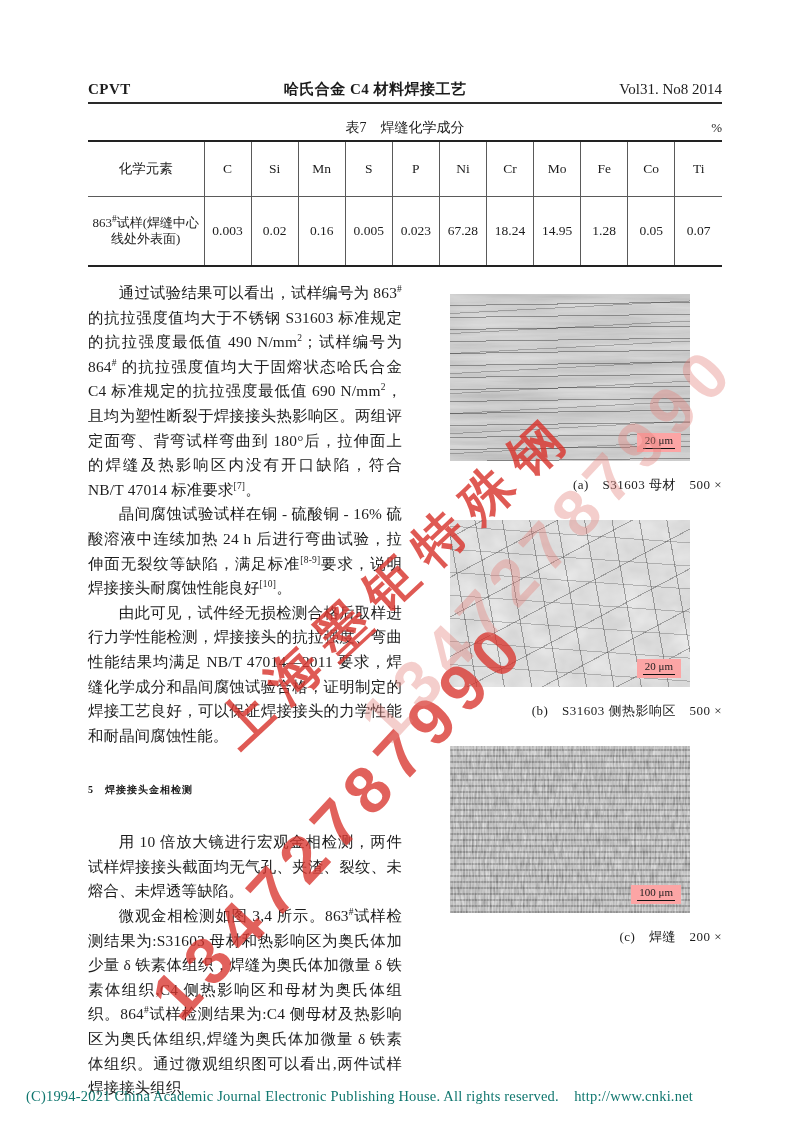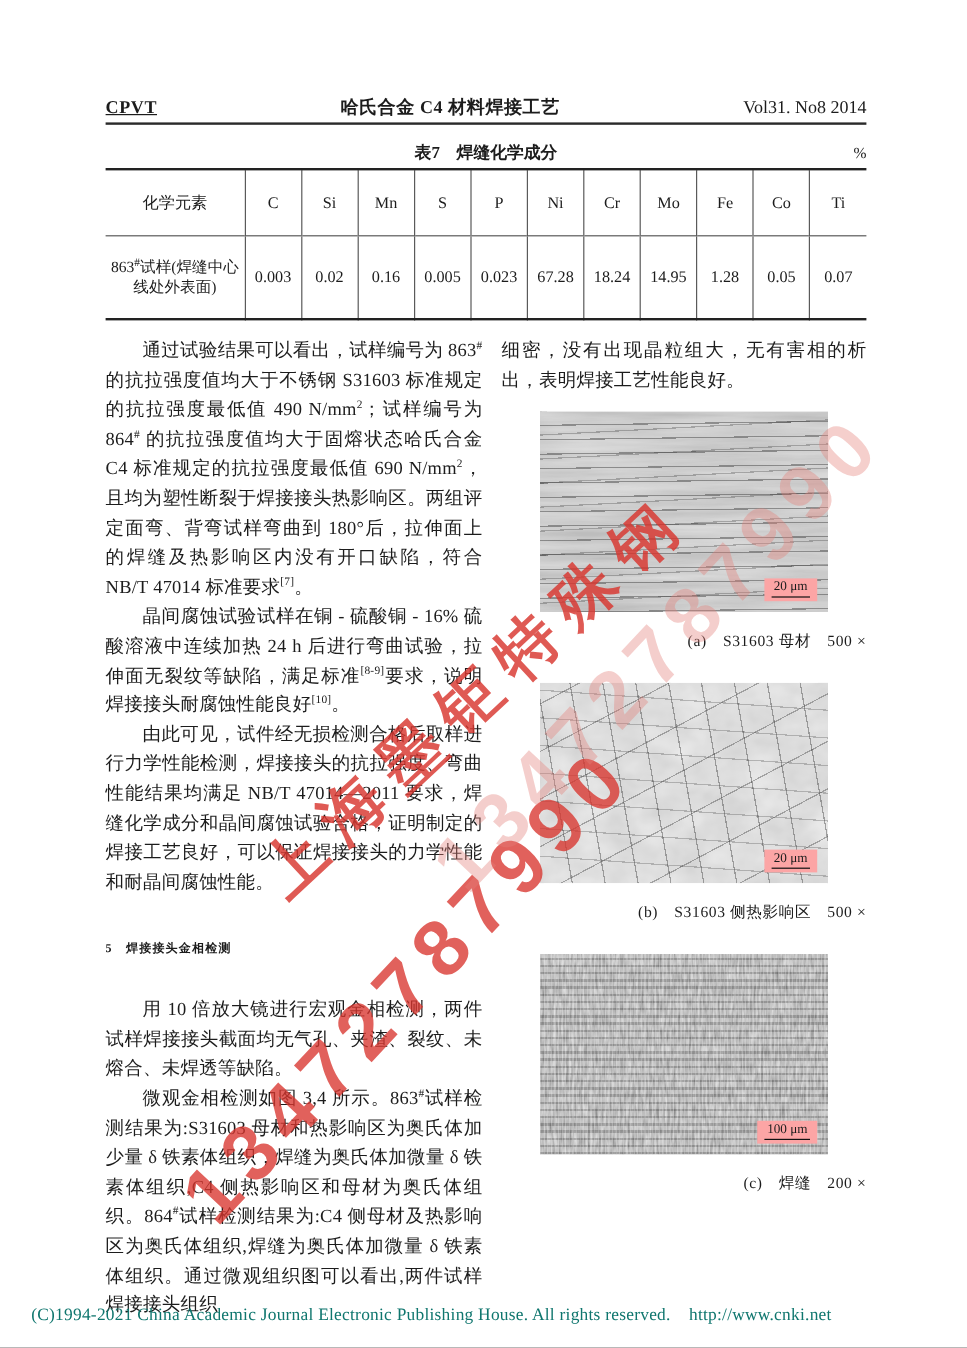--- a/index.html
+++ b/index.html
@@ -6,26 +6,26 @@
   html,body { background:#888; }
   .page {
     position:relative; width:806px; height:1123px; margin:0 auto;
     background:#ffffff; overflow:hidden;
     font-family:"Liberation Serif", serif; color:#1c1c1c;
   }
   
   .hdr { position:absolute; top:80px; left:88px; width:634px;
          display:flex; justify-content:space-between; align-items:baseline;
          font-size:15px; }
-  .hdr .l { font-weight:bold; letter-spacing:.5px;text-decoration:underline; }
+  .hdr .l { font-weight:bold; letter-spacing:.5px; }
   .hdr .c { letter-spacing:.5px;font-weight:bold; }
   .hdr-rule { position:absolute; top:102px; left:88px; width:634px; height:2px; background:#2a2a2a; }
   
   .tbl-caption { position:absolute; top:119px; left:88px; width:634px;
-                 display:flex; justify-content:center; font-size:14px; font-weight:bold; }
+                 display:flex; justify-content:center; font-size:14px; font-weight:normal; }
   .tbl-unit { position:absolute; top:120px; right:84px; font-size:13px; font-weight:normal; }
   table.chem { position:absolute; top:140px; left:88px; width:634px;
                border-collapse:collapse; table-layout:fixed;
                border-top:2px solid #222; border-bottom:2px solid #222;
                font-size:13.5px; text-align:center; }
   table.chem th, table.chem td { border-left:1px solid #5a5a5a; padding:18px 2px; vertical-align:middle; font-weight:normal; }
   table.chem th:first-child, table.chem td:first-child { border-left:none; }
   table.chem thead tr { height:36px; border-bottom:1px solid #5a5a5a; }
   table.chem tbody tr.r1 { height:50px; }
   table.chem tbody tr.r2 { height:33px; }
@@ -143,21 +143,20 @@
       <p class="body-p">通过试验结果可以看出，试样编号为 863<sup>#</sup> 的抗拉强度值均大于不锈钢 S31603 标准规定的抗拉强度最低值 490 N/mm<sup>2</sup>；试样编号为 864<sup>#</sup> 的抗拉强度值均大于固熔状态哈氏合金 C4 标准规定的抗拉强度最低值 690 N/mm<sup>2</sup>，且均为塑性断裂于焊接接头热影响区。两组评定面弯、背弯试样弯曲到 180°后，拉伸面上的焊缝及热影响区内没有开口缺陷，符合 NB/T 47014 标准要求<sup>[7]</sup>。</p>
       <p class="body-p">晶间腐蚀试验试样在铜 - 硫酸铜 - 16% 硫酸溶液中连续加热 24 h 后进行弯曲试验，拉伸面无裂纹等缺陷，满足标准<sup>[8-9]</sup>要求，说明焊接接头耐腐蚀性能良好<sup>[10]</sup>。</p>
       <p class="body-p">由此可见，试件经无损检测合格后取样进行力学性能检测，焊接接头的抗拉强度、弯曲性能结果均满足 NB/T 47014—2011 要求，焊缝化学成分和晶间腐蚀试验合格，证明制定的焊接工艺良好，可以保证焊接接头的力学性能和耐晶间腐蚀性能。</p>
       <h3 class="sec-head">5　焊接接头金相检测</h3>
       <p class="body-p">用 10 倍放大镜进行宏观金相检测，两件试样焊接接头截面均无气孔、夹渣、裂纹、未熔合、未焊透等缺陷。</p>
       <p class="body-p">微观金相检测如图 3,4 所示。863<sup>#</sup>试样检测结果为:S31603 母材和热影响区为奥氏体加少量 δ 铁素体组织，焊缝为奥氏体加微量 δ 铁素体组织,C4 侧热影响区和母材为奥氏体组织。864<sup>#</sup>试样检测结果为:C4 侧母材及热影响区为奥氏体组织,焊缝为奥氏体加微量 δ 铁素体组织。通过微观组织图可以看出,两件试样焊接接头组织</p>
 
     </div>
 
     <div class="col-r">
-      <p class="body-p noindent">细密，没有出现晶粒组大，无有害相的析出，表明焊接工艺性能良好。</p>
 
       <div class="fig fig-a">
         <svg width="240" height="167">
           <filter id="fa">
               <feTurbulence type="fractalNoise" baseFrequency="0.01 0.12" numOctaves="4" seed="3"></feTurbulence>
             <feColorMatrix type="saturate" values="0"></feColorMatrix>
             <feComponentTransfer>
                 <feFuncR type="linear" slope="0.35" intercept="0.44"></feFuncR>
                 <feFuncG type="linear" slope="0.35" intercept="0.44"></feFuncG>
                 <feFuncB type="linear" slope="0.35" intercept="0.44"></feFuncB>

